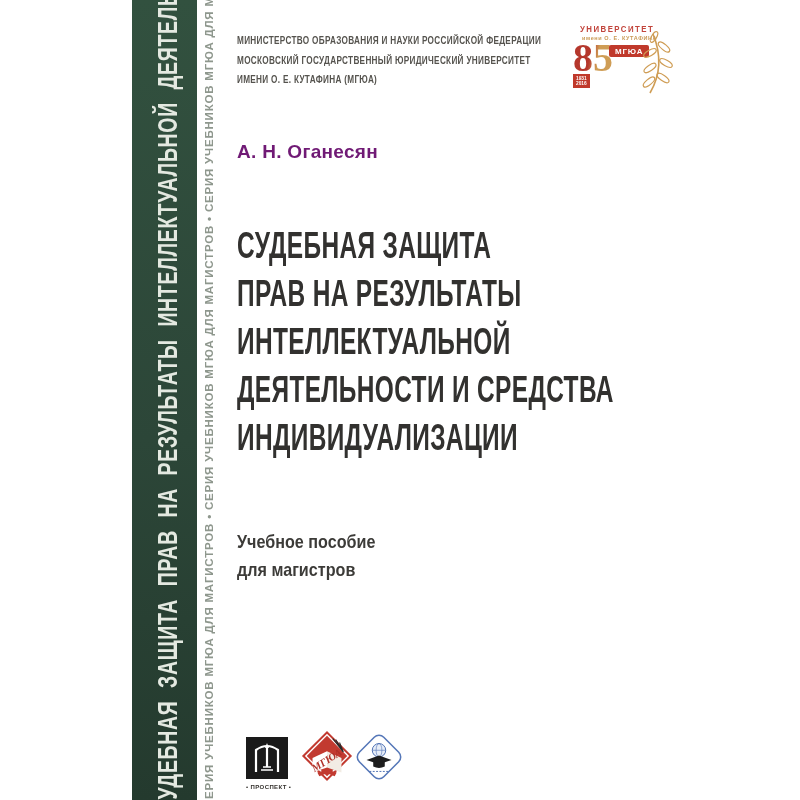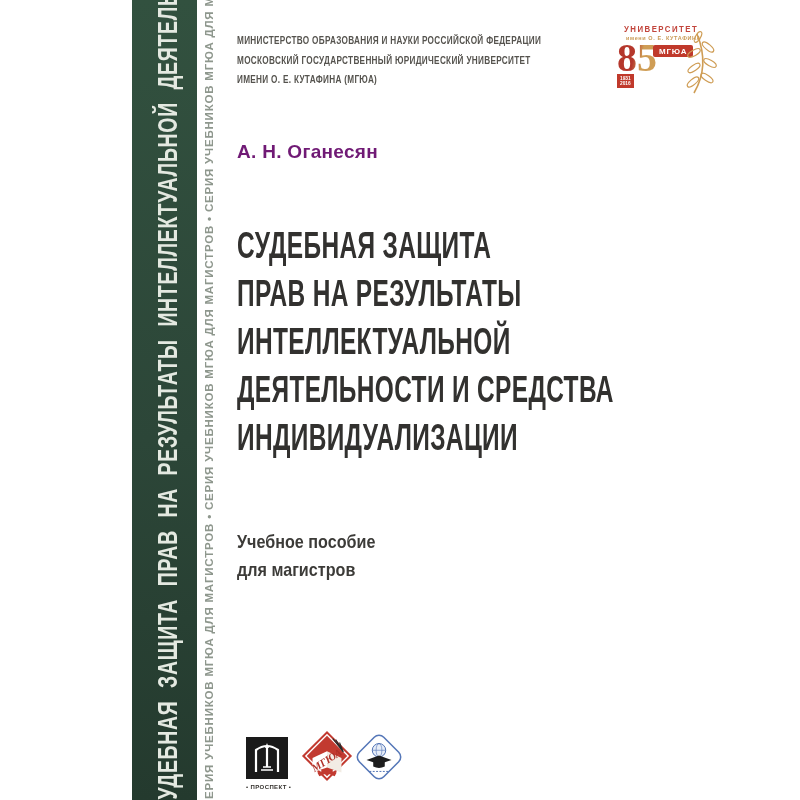--- a/index.html
+++ b/index.html
@@ -18,21 +18,21 @@
     transform:rotate(-90deg);white-space:nowrap;
     font-size:11.5px;font-weight:bold;letter-spacing:0.8px;
     color:#8e978d;line-height:16px;}
 
   
   .header{position:absolute;left:237px;top:31px;transform-origin:0 0;transform:scaleX(0.78);
     color:#55534e;font-weight:bold;font-size:10.5px;line-height:19.5px;
     letter-spacing:0.4px;white-space:nowrap;}
 
   
-  .anniv{position:absolute;left:572px;top:24px;width:104px;height:76px;margin-left:44px;}
+  .anniv{position:absolute;left:572px;top:24px;width:104px;height:76px;}
   .anniv-univ{position:absolute;left:8px;top:0;color:#c2453c;font-weight:bold;
     font-size:8.5px;letter-spacing:1.6px;white-space:nowrap;transform:scaleX(0.92);transform-origin:0 0;}
   .anniv-named{position:absolute;left:10px;top:11px;color:#c99a55;font-weight:bold;
     font-size:5.5px;letter-spacing:0.6px;white-space:nowrap;}
   .anniv-85{position:absolute;left:1px;top:6px;font-family:"Liberation Serif",serif;
     font-weight:bold;font-size:40px;line-height:56px;
     color:#bc4a32;background:linear-gradient(100deg,#b5372c 42%,#cf9d55 60%);
     -webkit-background-clip:text;background-clip:text;-webkit-text-fill-color:transparent;}
   .anniv-badge{position:absolute;left:37px;top:21px;background:#c0392b;color:#ffffff;
     font-size:8px;font-weight:bold;letter-spacing:0.8px;padding:1.5px 6px;border-radius:2px;}

